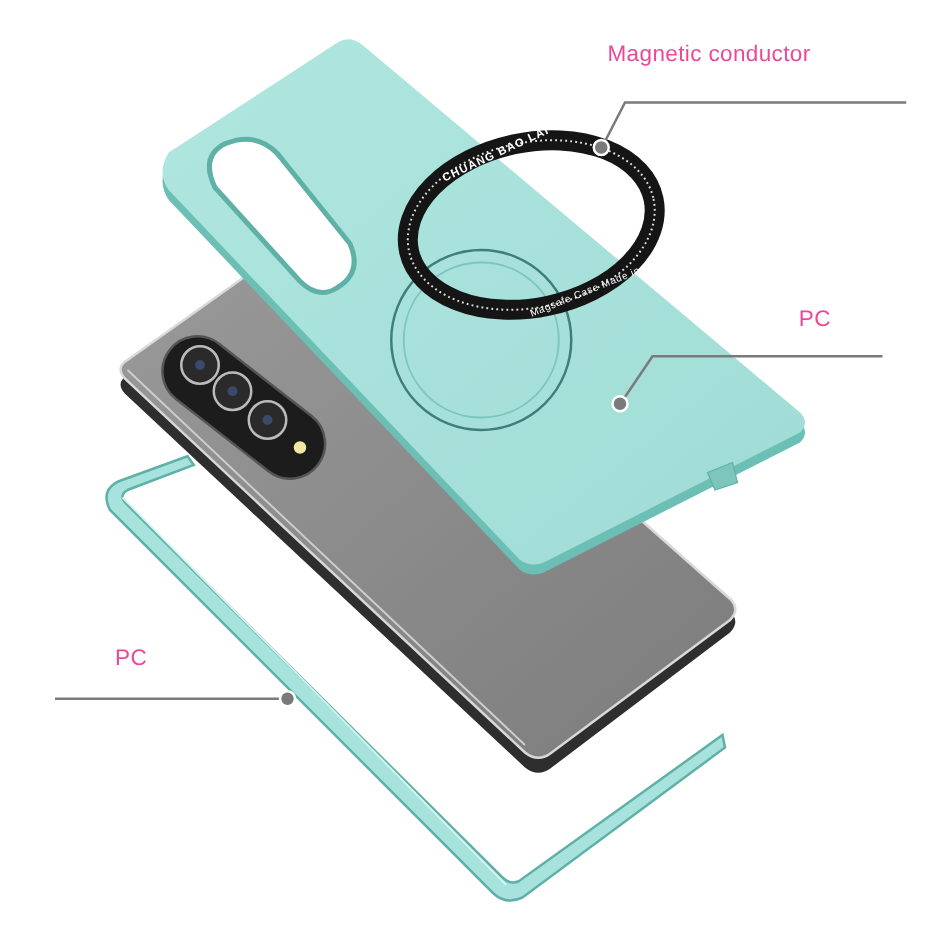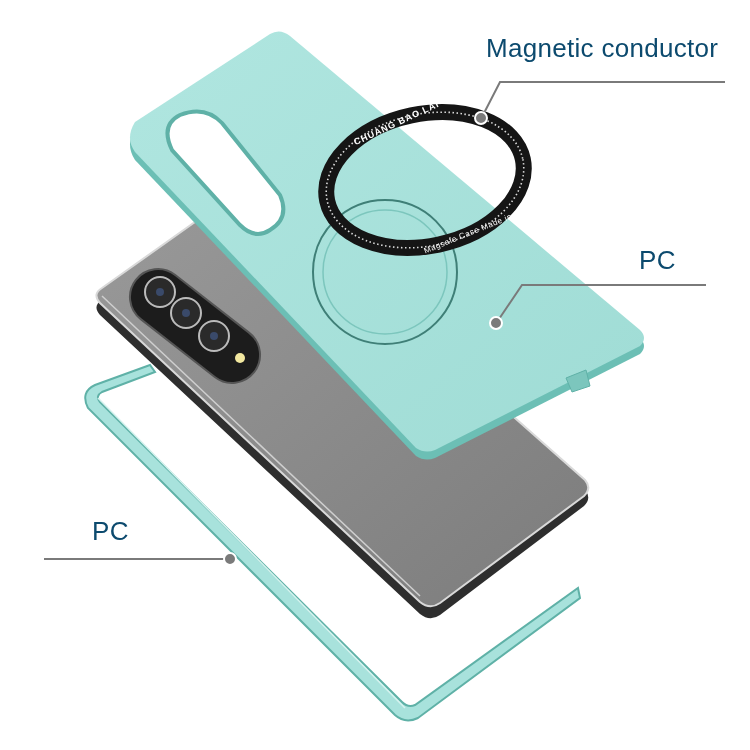--- a/index.html
+++ b/index.html
@@ -1,18 +1,18 @@
 <!DOCTYPE html>
 <html><head>
 <meta charset="utf-8">
 <style>
   html,body{margin:0;padding:0;background:#ffffff;}
   body{width:750px;height:750px;position:relative;overflow:hidden;font-family:"Liberation Sans","DejaVu Sans",sans-serif;}
   .stage{position:absolute;left:0;top:0;width:750px;height:750px;}
-  .label{position:absolute;color:#0c4a6e;font-size:26px;letter-spacing:0.3px;white-space:nowrap;text-align:right;}
+  .label{position:absolute;color:#ec4899;font-size:18px;letter-spacing:0.3px;white-space:nowrap;text-align:right;}
   svg{position:absolute;left:0;top:0;}
 </style>
 </head>
 <body>
 
 <div class="stage">
 
 <svg width="750" height="750" viewBox="0 0 750 750">
   <defs>
     <linearGradient id="phoneGrad" x1="0" y1="0" x2="1" y2="1">

